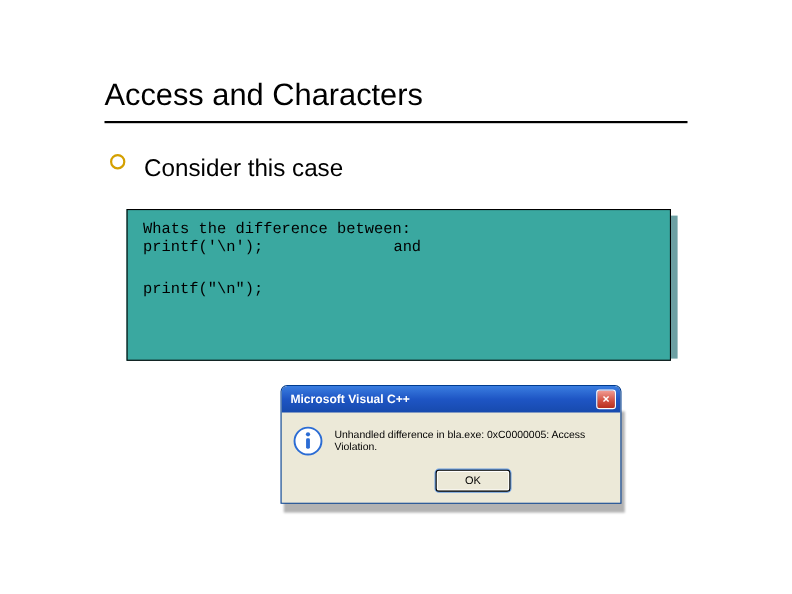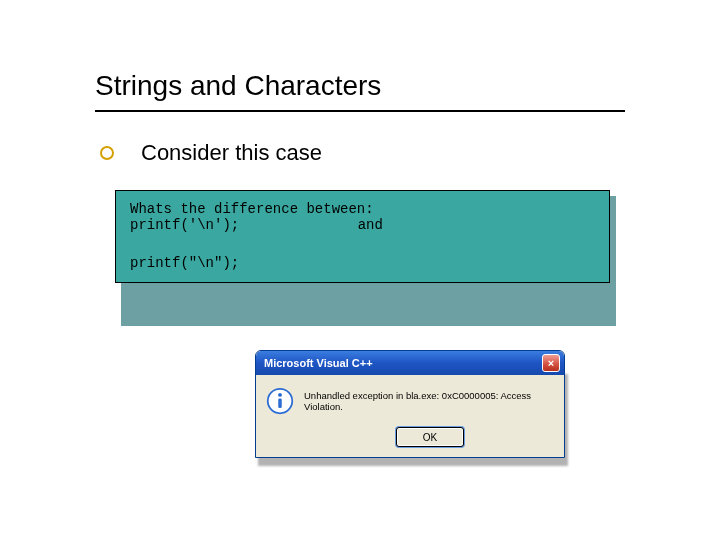--- a/index.html
+++ b/index.html
@@ -24,22 +24,22 @@
     top: 110px;
     width: 530px;
     height: 2px;
     background: #000;
   }
   .bullet-row {
     position: absolute;
     left: 100px;
     top: 140px;
     display: flex;
-    align-items: center;
-    gap: 27px;
+    align-items: flex-start;
+    gap: 17px;
   }
   .bullet-circle {
     width: 14px;
     height: 14px;
     border: 2px solid #d4a000;
     border-radius: 50%;
     flex-shrink: 0;
   }
   .bullet-text {
     font-size: 22px;
@@ -58,21 +58,21 @@
     top: 6px;
     width: 495px;
     height: 130px;
     background: #6da0a3;
   }
   .code-box {
     position: absolute;
     left: 0;
     top: 0;
     width: 495px;
-    height: 93px;
+    height: 138px;
     background: #3aa8a0;
     border: 1px solid #000;
     font-family: "Courier New", monospace;
     font-size: 14px;
     color: #000;
     padding: 10px 14px;
   }
   .code-line1 { }
   .code-line2 { }
   .code-and {
@@ -162,21 +162,21 @@
     border-radius: 3px;
     font-size: 10px;
     font-family: Tahoma, Arial, sans-serif;
     cursor: pointer;
     box-shadow: inset 0 0 0 1px #fff, 0 0 0 1px #6a9ee0;
   }
 </style>
 </head>
 <body>
 
-<div class="slide-title">Strings and Characters</div>
+<div class="slide-title">Access and Characters</div>
 <div class="title-underline"></div>
 
 <div class="bullet-row">
   <div class="bullet-circle"></div>
   <div class="bullet-text">Consider this case</div>
 </div>
 
 <div class="code-box-wrap">
   <div class="code-shadow"></div>
   <div class="code-box">
@@ -197,19 +197,19 @@
       <div class="close-btn">
         <span>×</span>
       </div>
     </div>
     <div class="dialog-body">
       <svg class="info-icon" viewBox="0 0 32 32">
         <circle cx="16" cy="16" r="14" fill="#fff" stroke="#2b6cd4" stroke-width="2"></circle>
         <circle cx="16" cy="9" r="2.2" fill="#2b6cd4"></circle>
         <rect x="14" y="13" width="4" height="11" rx="1.5" fill="#2b6cd4"></rect>
       </svg>
-      <div class="dialog-msg">Unhandled exception in bla.exe: 0xC0000005: Access Violation.</div>
+      <div class="dialog-msg">Unhandled difference in bla.exe: 0xC0000005: Access Violation.</div>
     </div>
     <div class="dialog-footer">
       <button class="ok-btn">OK</button>
     </div>
   </div>
 </div>
 
 </body></html>

